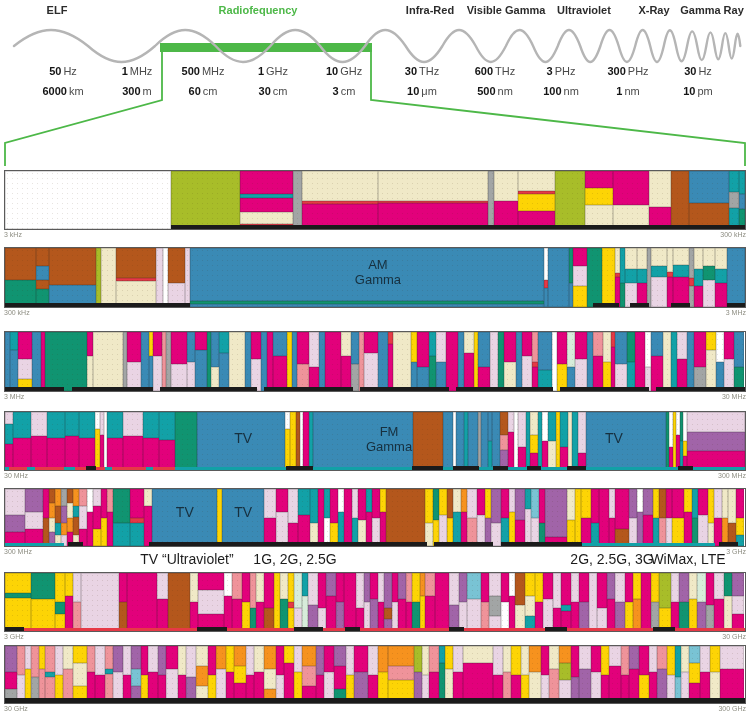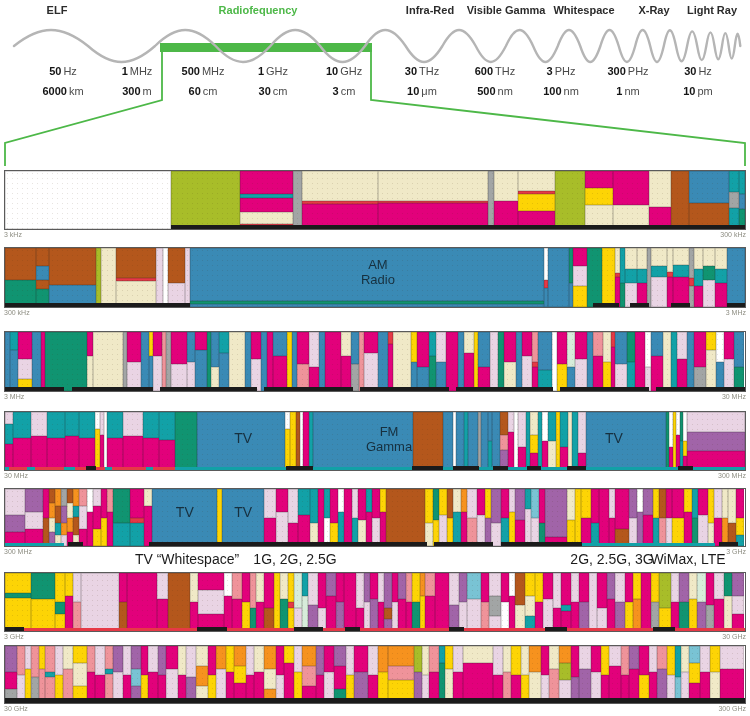--- a/index.html
+++ b/index.html
@@ -28,23 +28,23 @@
       <rect x="160" y="43" width="212" height="9" fill="#4db848"></rect>
       <path d="M 14 46 C 40.6 24.7 61.4 24.7 88.0 46 C 112.1 67.3 130.9 67.3 155.0 46 C 176.8 24.7 193.8 24.7 215.6 46 C 235.3 67.3 250.7 67.3 270.4 46 C 288.3 24.7 302.2 24.7 320.1 46 C 336.2 67.3 348.8 67.3 365.0 46 C 379.6 24.7 391.0 24.7 405.6 46 C 418.9 67.3 429.2 67.3 442.4 46 C 454.4 24.7 463.8 24.7 475.7 46 C 486.6 67.3 495.0 67.3 505.9 46 C 515.7 24.7 523.3 24.7 533.1 46 C 542.0 67.3 548.9 67.3 557.8 46 C 565.9 24.7 572.1 24.7 580.2 46 C 587.4 67.3 593.1 67.3 600.4 46 C 607.0 24.7 612.1 24.7 618.7 46 C 624.6 67.3 629.3 67.3 635.2 46 C 640.6 24.7 644.8 24.7 650.2 46 C 655.1 67.3 658.9 67.3 663.8 46 C 668.2 24.9 671.6 24.9 676.0 46 C 680.0 66.3 683.2 66.3 687.1 46 C 690.8 26.5 693.6 26.5 697.2 46 C 700.5 64.8 703.0 64.8 706.3 46 C 709.3 27.8 711.6 27.8 714.5 46 C 717.2 63.7 719.3 63.7 722.0 46 C 724.4 28.8 726.3 28.8 728.7 46 C 730.9 62.7 732.6 62.7 734.8 46 C 736.8 29.7 738.4 29.7 740.3 46" fill="none" stroke="#b5b5b5" stroke-width="2.4" stroke-linecap="round"></path>
       <polyline points="162,52 162,100 5,143 5,166" fill="none" stroke="#4db848" stroke-width="1.8"></polyline>
       <polyline points="371,52 371,100 745,143 745,166" fill="none" stroke="#4db848" stroke-width="1.8"></polyline>
     </svg>
   <div id="header">
       <div class="cat" style="left: 57px;">ELF</div>
       <div class="cat hl" style="left: 258px;">Radiofequency</div>
       <div class="cat" style="left: 430px;">Infra-Red</div>
       <div class="cat" style="left: 506px;">Visible Gamma</div>
-      <div class="cat" style="left: 584px;">Whitespace</div>
+      <div class="cat" style="left: 584px;">Ultraviolet</div>
       <div class="cat" style="left: 654px;">X-Ray</div>
-      <div class="cat" style="left: 712px;">Light Ray</div>
+      <div class="cat" style="left: 712px;">Gamma Ray</div>
       <div class="sp" style="left: 63px; top: 65px;">50<span>Hz</span></div>
       <div class="sp" style="left: 63px; top: 85px;">6000<span>km</span></div>
       <div class="sp" style="left: 137px; top: 65px;">1<span>MHz</span></div>
       <div class="sp" style="left: 137px; top: 85px;">300<span>m</span></div>
       <div class="sp" style="left: 203px; top: 65px;">500<span>MHz</span></div>
       <div class="sp" style="left: 203px; top: 85px;">60<span>cm</span></div>
       <div class="sp" style="left: 273px; top: 65px;">1<span>GHz</span></div>
       <div class="sp" style="left: 273px; top: 85px;">30<span>cm</span></div>
       <div class="sp" style="left: 344px; top: 65px;">10<span>GHz</span></div>
       <div class="sp" style="left: 344px; top: 85px;">3<span>cm</span></div>
@@ -269,21 +269,21 @@
           <div class="col" style="width: 2.42588%;">
             <div class="cell" style="height: 100%; background: rgb(58, 138, 181);"></div>
           </div>
         </div>
         <div class="stripe" style="left: 0%; width: 25%; height: 4px; background: rgb(27, 27, 27);"></div>
         <div class="stripe" style="left: 79.5%; width: 3.5%; height: 4px; background: rgb(27, 27, 27);"></div>
         <div class="stripe" style="left: 84.5%; width: 2.5%; height: 4px; background: rgb(27, 27, 27);"></div>
         <div class="stripe" style="left: 90%; width: 2.5%; height: 4px; background: rgb(27, 27, 27);"></div>
         <div class="stripe" style="left: 97.5%; width: 2.5%; height: 4px; background: rgb(27, 27, 27);"></div>
         <div class="blabel" style="left: 50.4%; top: 42%; font-size: 13px;">AM
-Radio</div>
+Gamma</div>
       </div>
       <div class="edge" style="left: 4px; top: 393px; position: absolute;">3 MHz</div>
       <div class="edge" style="right: 4px; top: 393px; position: absolute;">30 MHz</div>
       <div class="band" style="top: 331px; height: 61px;">
         <div class="cols">
           <div class="col" style="width: 0.673854%;">
             <div class="cell" style="height: 100%; background: rgb(58, 138, 181);"></div>
           </div>
           <div class="col" style="width: 1.07817%;">
             <div class="cell" style="height: 30%; background: rgb(18, 161, 167);"></div>
@@ -1720,18 +1720,18 @@
           </div>
           <div class="col" style="width: 3.2345%;">
             <div class="cell" style="height: 40%; background: rgb(233, 212, 228);"></div>
             <div class="cell" style="height: 60%; background: rgb(226, 1, 123);"></div>
           </div>
         </div>
         <div class="stripe" style="left: 0%; width: 100%; height: 5px; background: rgb(27, 27, 27);"></div>
       </div>
     </div>
   <div id="annotations">
-      <div class="ann" style="left: 187px; top: 551px;">TV “Whitespace”</div>
+      <div class="ann" style="left: 187px; top: 551px;">TV “Ultraviolet”</div>
       <div class="ann" style="left: 295px; top: 551px;">1G, 2G, 2.5G</div>
       <div class="ann" style="left: 612px; top: 551px;">2G, 2.5G, 3G</div>
       <div class="ann" style="left: 688px; top: 551px;">WiMax, LTE</div>
     </div>
 </div>
 
 </body></html>

